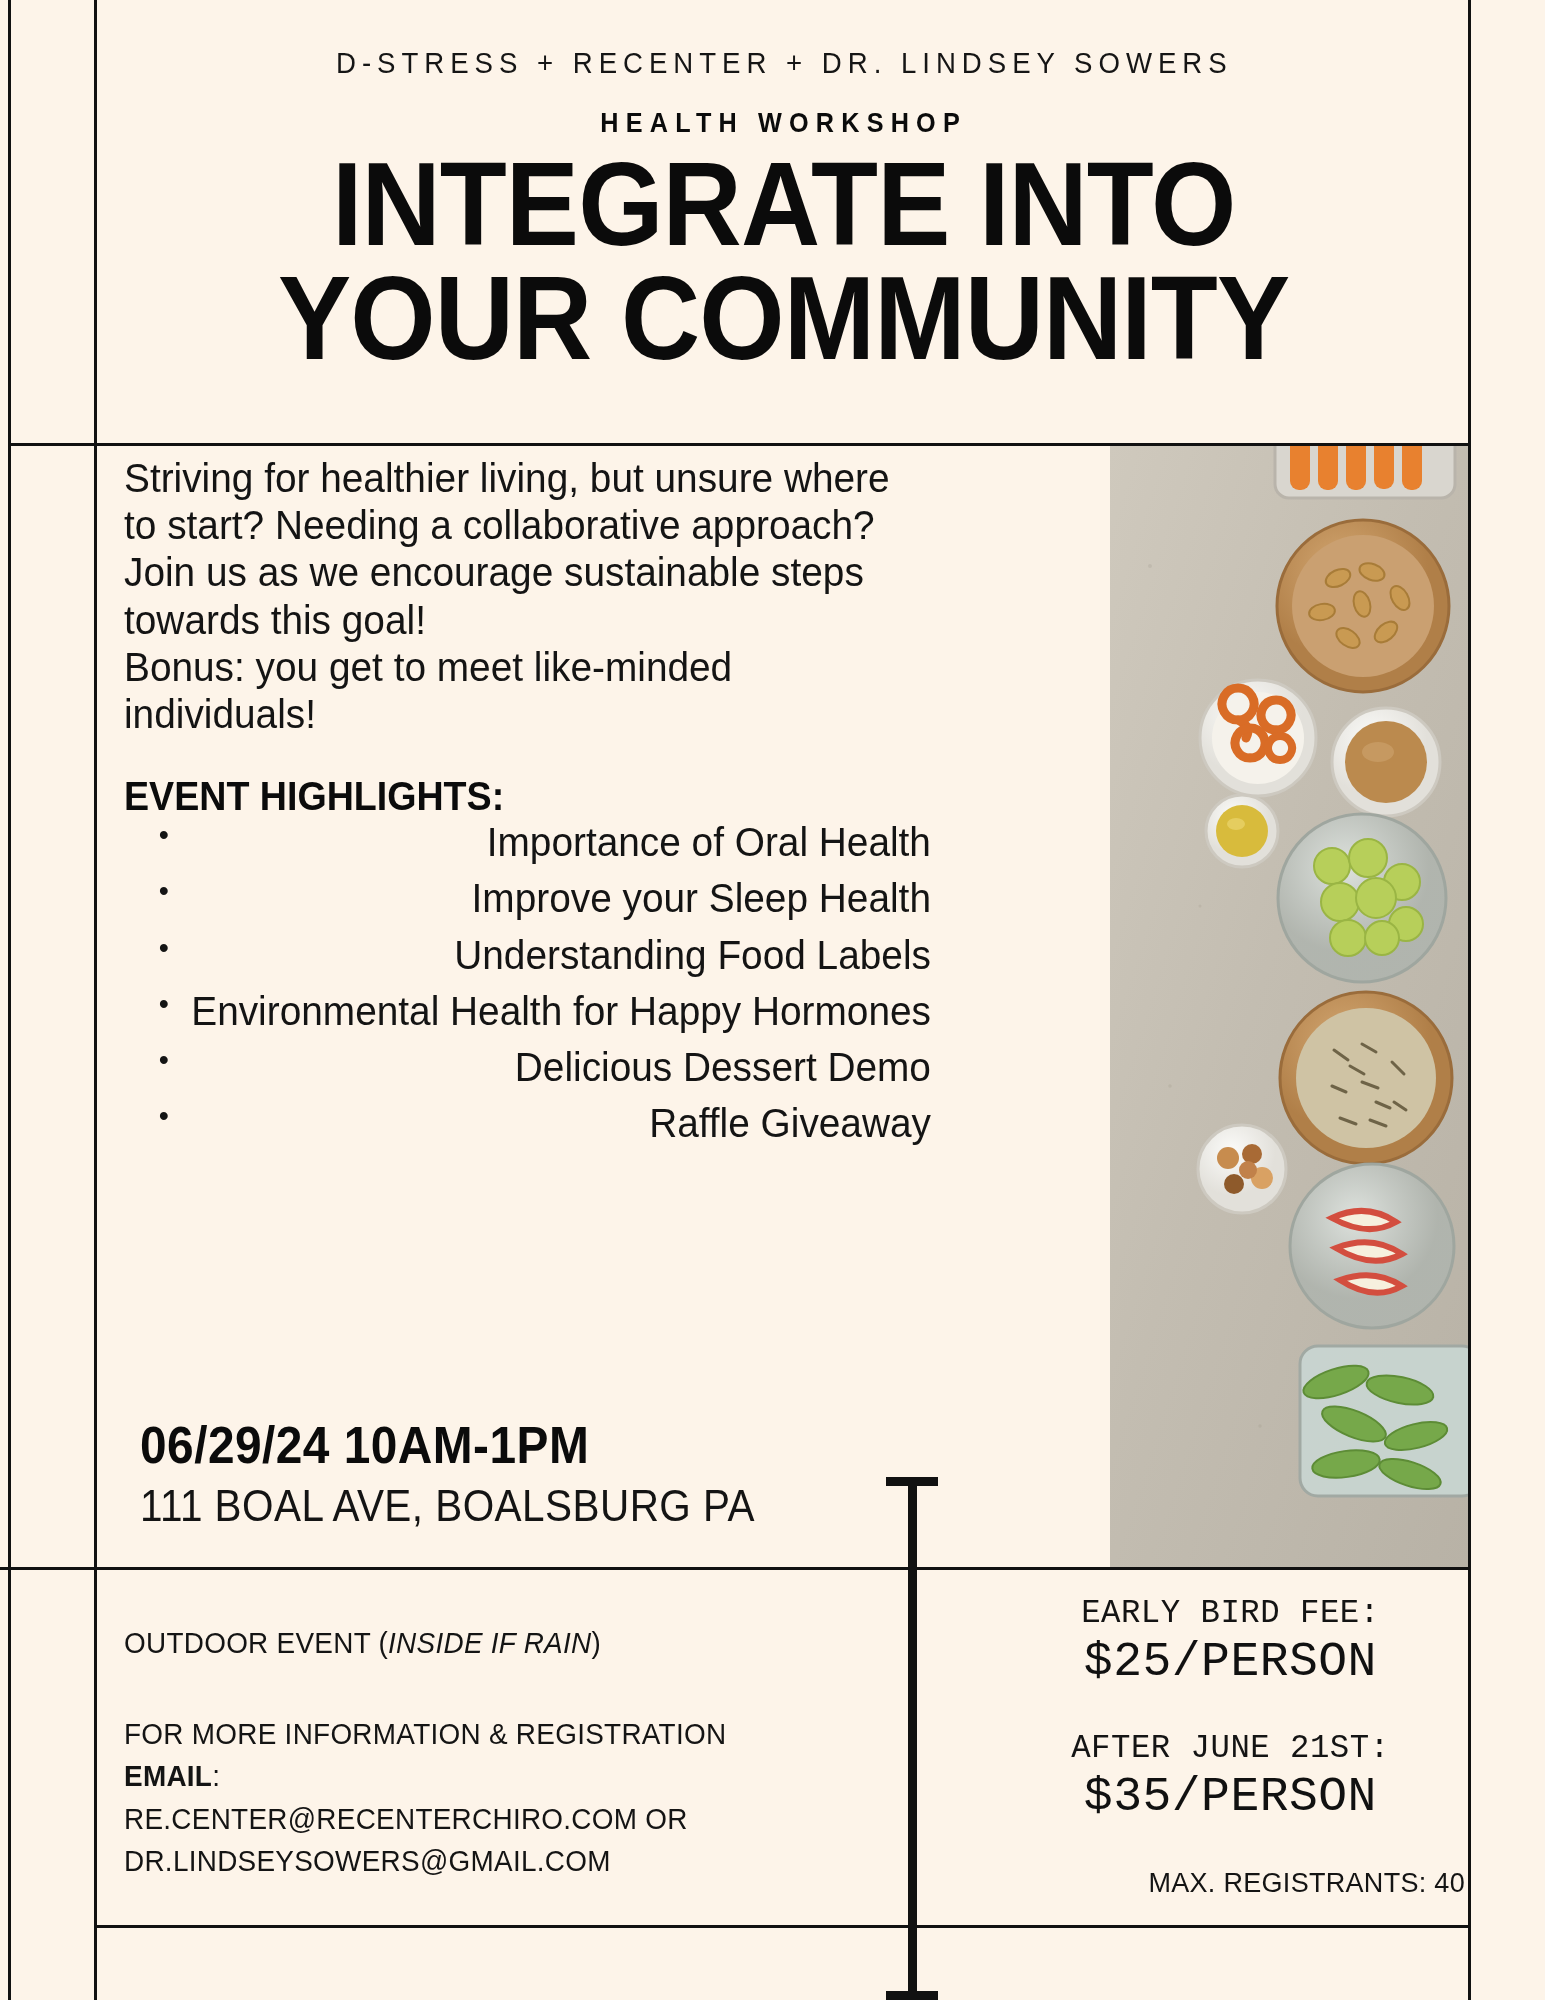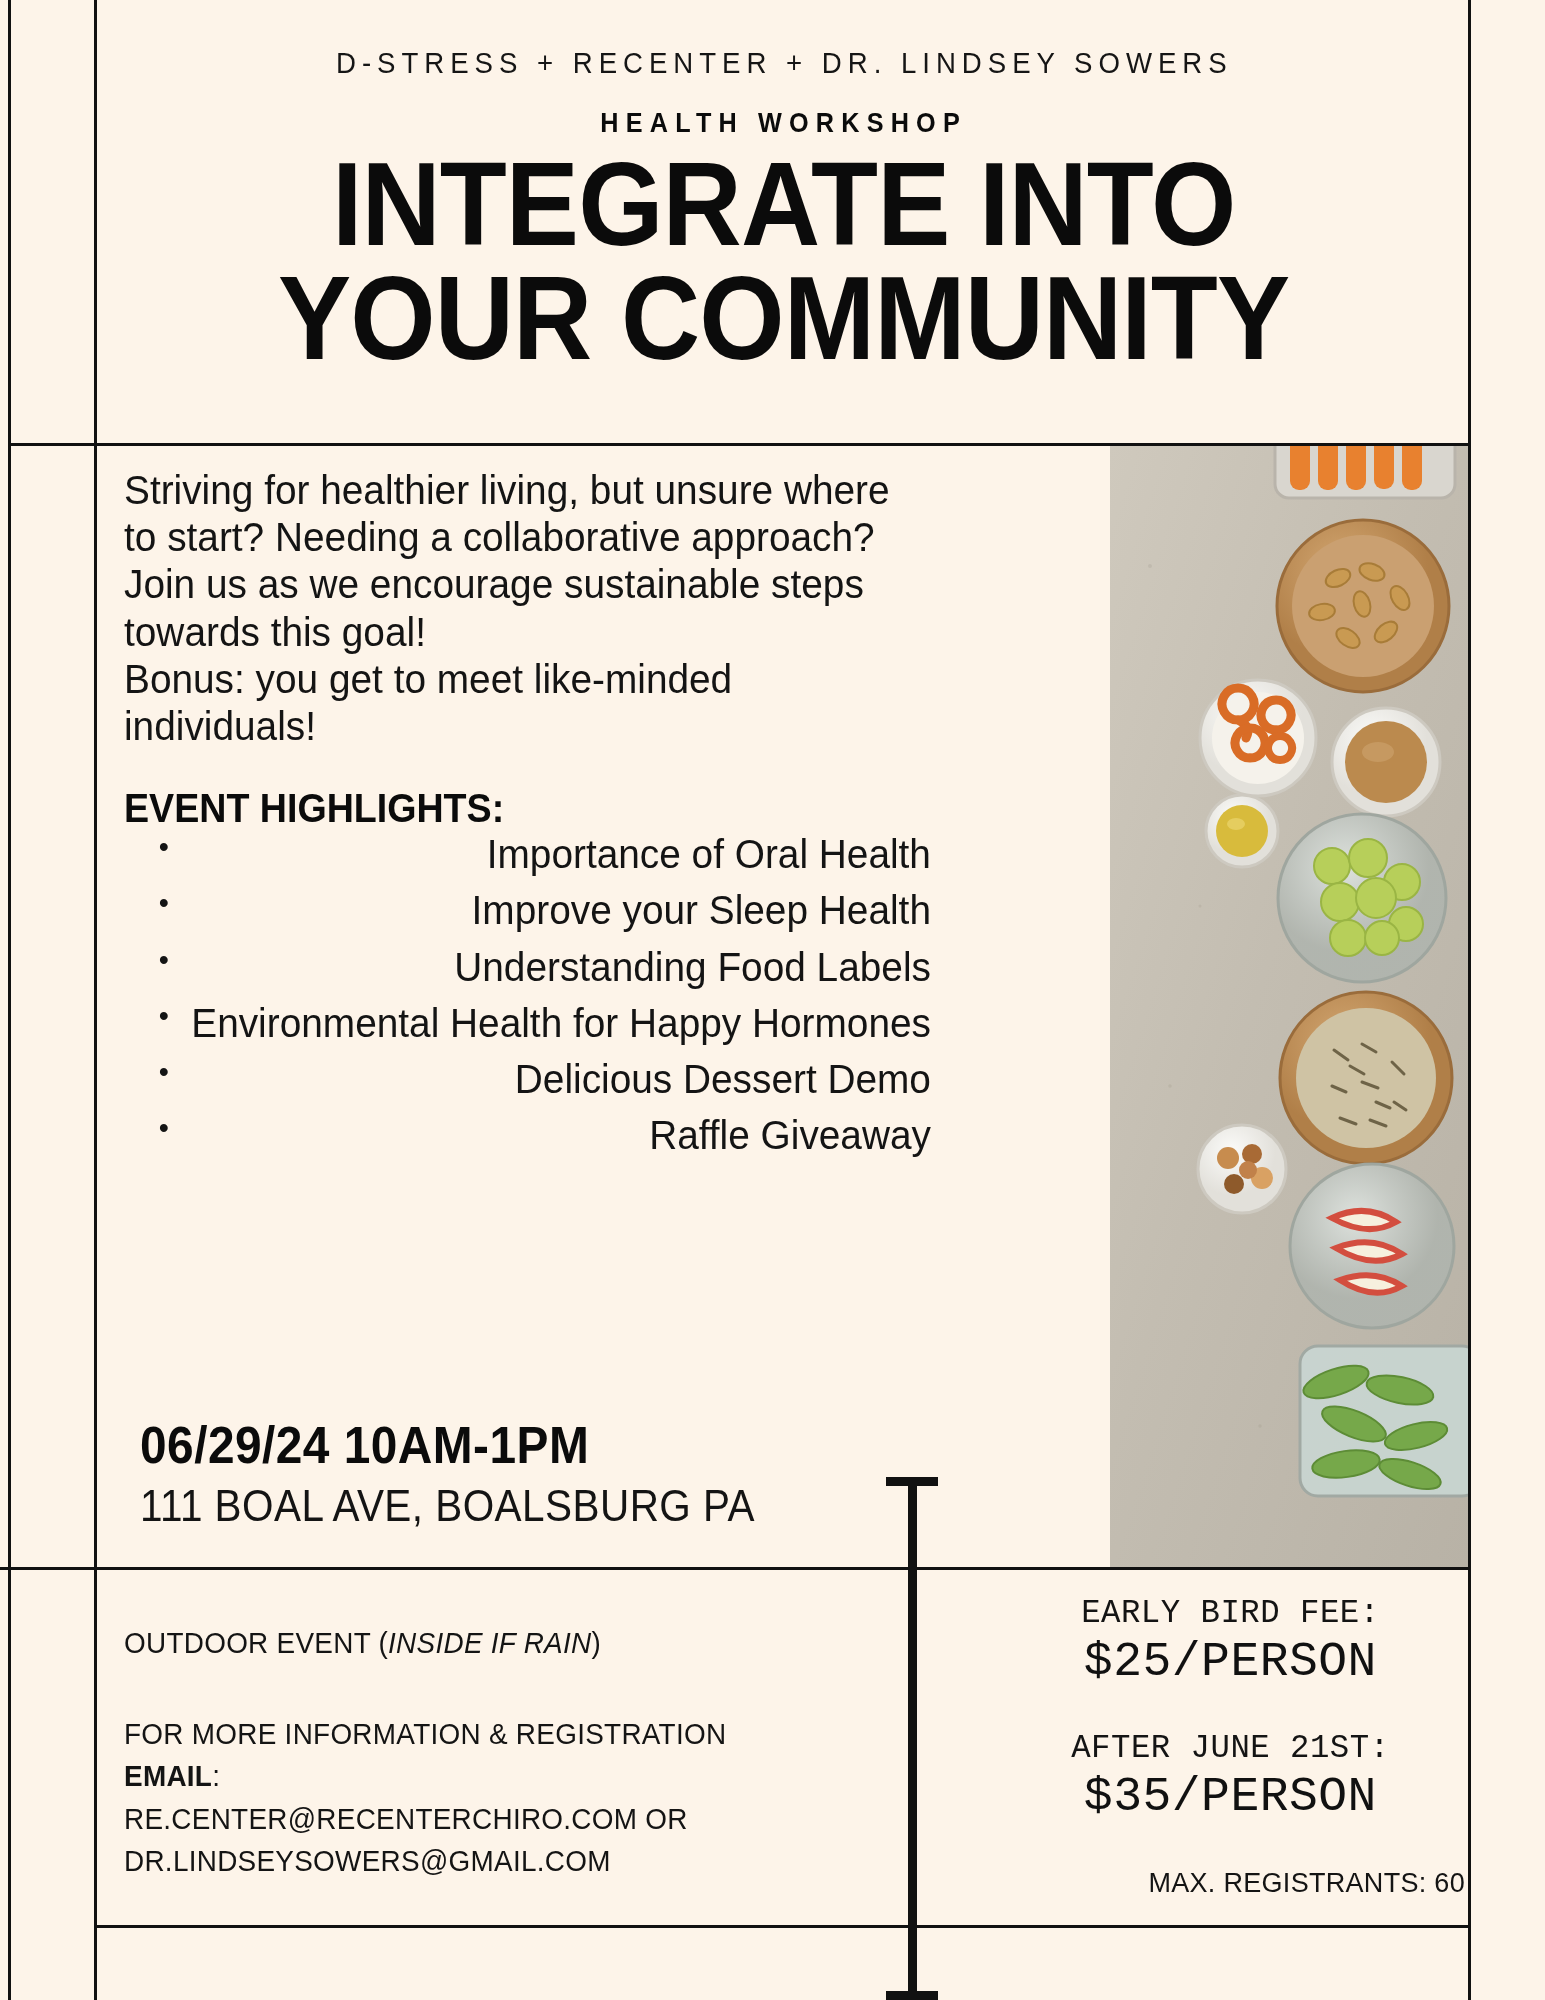--- a/index.html
+++ b/index.html
@@ -59,21 +59,21 @@
     text-align:center;white-space:nowrap;color:#0b0b0b;
   }
   .title .l2{display:block;}
 
   
   .photo{position:absolute;left:1110px;top:446px;width:358px;height:1121px;overflow:hidden;
          background:#c8c2b6;}
   .photo svg{display:block;}
 
   
-  .body{position:absolute;left:124px;top:455px;width:830px;margin-top:12px;}
+  .body{position:absolute;left:124px;top:455px;width:830px;}
   .para{
     font-size:40px;line-height:1.18;font-weight:400;color:#141414;
     transform:scaleX(0.97);transform-origin:left top;
   }
   .para p{margin:0;}
   .highlights-head{
     margin-top:36px;
     font-size:40px;font-weight:800;letter-spacing:0px;color:#0b0b0b;
     transform:scaleX(0.94);transform-origin:left top;
   }
@@ -318,15 +318,15 @@
     <div class="fl-line">DR.LINDSEYSOWERS@GMAIL.COM</div>
   </div>
 
   <div class="footer-right">
     <div class="price-label">EARLY BIRD FEE:</div>
     <div class="price-value">$25/PERSON</div>
     <div class="price-gap"></div>
     <div class="price-label">AFTER JUNE 21ST:</div>
     <div class="price-value">$35/PERSON</div>
   </div>
-  <div class="max-reg">MAX. REGISTRANTS: 60</div>
+  <div class="max-reg">MAX. REGISTRANTS: 40</div>
 
 </div>
 
 </body></html>

